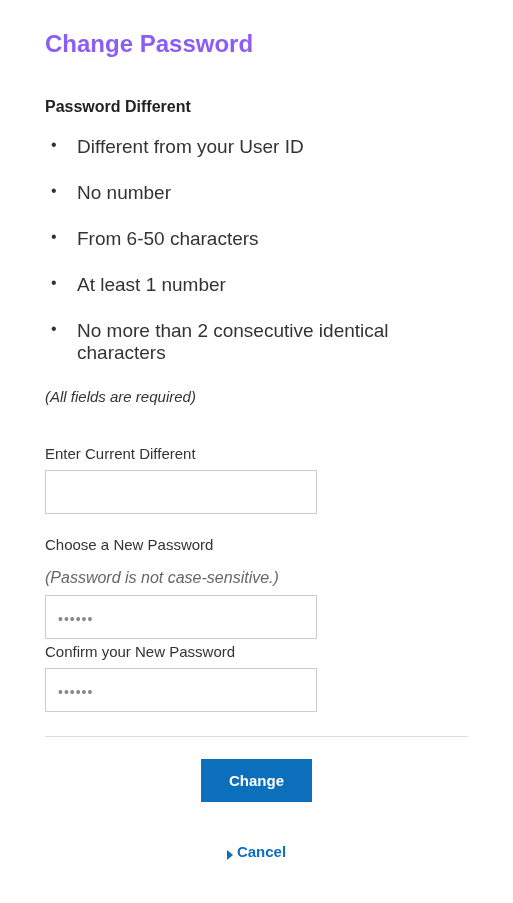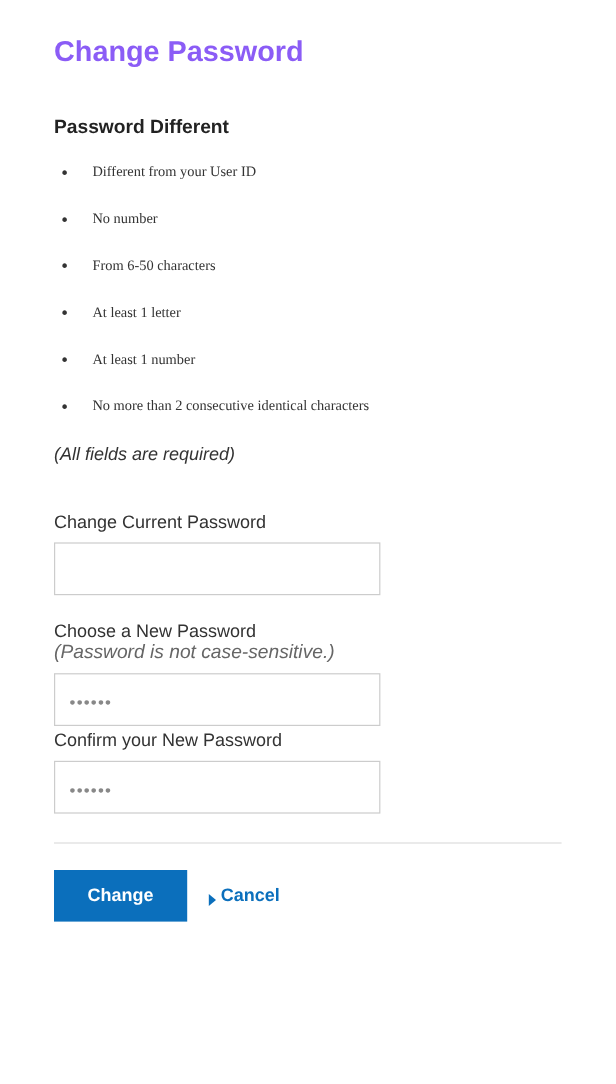--- a/index.html
+++ b/index.html
@@ -26,23 +26,22 @@
       margin-bottom: 20px;
     }
     .guidelines-list {
       list-style: none;
       margin-bottom: 24px;
     }
     .guidelines-list li {
       position: relative;
       padding-left: 32px;
       margin-bottom: 24px;
-      font-size: 12px;
+      font-size: 19px;
       color: #333;
-      font-family: Liberation Serif, serif;
     }
     .guidelines-list li::before {
       content: '•';
       position: absolute;
       left: 6px;
       top: 0;
       font-size: 16px;
       color: #333;
     }
     .required-note {
@@ -50,21 +49,21 @@
       font-size: 15px;
       color: #333;
       margin-bottom: 40px;
     }
     .field-group {
       margin-bottom: 22px;
     }
     .field-label {
       font-size: 15px;
       color: #333;
-      margin-bottom: 0;
+      margin-bottom: 16px;
       display: block;
     }
     .field-hint {
       font-style: italic;
       font-size: 16px;
       color: #666;
       margin-bottom: 8px;
       display: block;
     }
     .field-label-only {
@@ -111,21 +110,22 @@
     .divider {
       border: none;
       border-top: 1px solid #ddd;
       margin-top: 24px;
       margin-bottom: 22px;
       width: 100%;
     }
     .button-row {
       display: flex;
       align-items: center;
-      gap: 18px;
+      gap: 41px;
+      flex-direction: column;
     }
     .primary-button {
       background: #0b6fbc;
       color: #fff;
       border: none;
       padding: 13px 28px;
       font-size: 15px;
       font-weight: bold;
       cursor: pointer;
     }
@@ -152,29 +152,28 @@
 <body>
 
 <h1 class="page-title">Change Password</h1>
 
 <h2 class="section-title">Password Different</h2>
 
 <ul class="guidelines-list">
   <li>Different from your User ID</li>
   <li>No number</li>
   <li>From 6-50 characters</li>
-  <li>At least 1 letter</li>
   <li>At least 1 number</li>
   <li>No more than 2 consecutive identical characters</li>
 </ul>
 
 <p class="required-note">(All fields are required)</p>
 
 <div class="field-group">
-  <label class="field-label field-label-only">Change Current Password</label>
+  <label class="field-label field-label-only">Enter Current Different</label>
   <input type="password" class="text-input" value="" style="">
 </div>
 
 <div class="field-group">
   <label class="field-label">Choose a New Password</label>
   <span class="field-hint">(Password is not case-sensitive.)</span>
   <input type="text" class="text-input masked" value="••••••" style="">
 </div>
 
 <div class="field-group" style="margin-top:-18px;">

